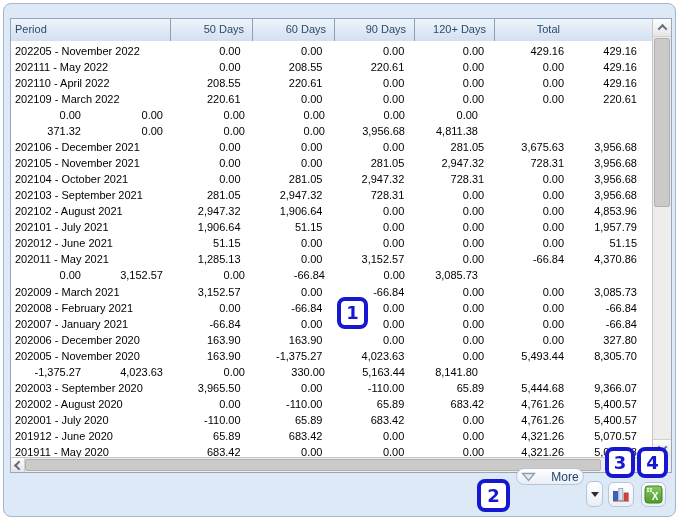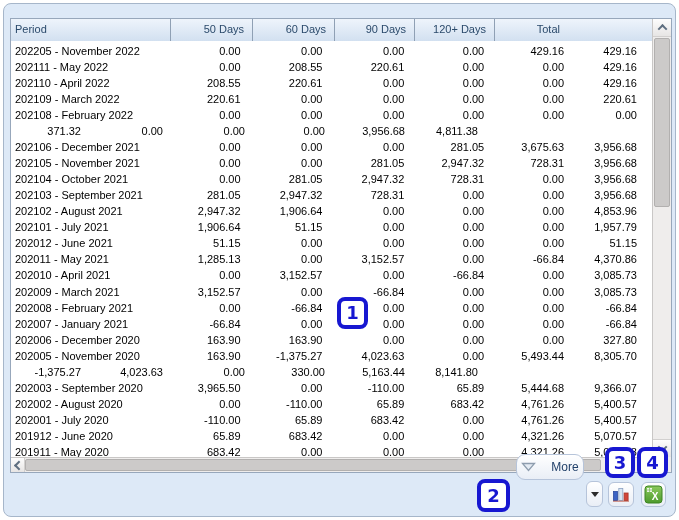--- a/index.html
+++ b/index.html
@@ -46,21 +46,21 @@
   .corner{position:absolute;right:0;bottom:0;width:19px;height:15px;background:#f0eeed}
   .chev{width:7px;height:7px;border-top:2px solid #5f6f80;border-right:2px solid #5f6f80;box-sizing:border-box}
   .chev.u{transform:rotate(-45deg) translate(-1px,1px)}
   .chev.d{transform:rotate(135deg) translate(-1px,1px)}
   .chev.l{transform:rotate(-135deg) translate(-1px,1px)}
   
   .btn{
     position:absolute;box-sizing:border-box;display:flex;align-items:center;justify-content:center;
     background:linear-gradient(#ffffff,#e9eef6);border:1px solid #b6c4da;border-radius:9px;cursor:default;
   }
-  .more-btn{left:516px;top:454px;width:68px;height:26px;gap:15px}
+  .more-btn{left:516px;top:468px;width:68px;height:17px;gap:15px}
   .more-label{font-size:12px;color:#23426b}
   .split-btn{left:586px;top:481px;width:17px;height:26px;border-radius:6px}
   .tri-solid{width:0;height:0;border-left:4px solid transparent;border-right:4px solid transparent;border-top:5px solid #2b2b2b}
   .chart-btn{left:608px;top:482px;width:26px;height:25px;border-radius:6px}
   .excel-btn{left:641px;top:482px;width:25px;height:25px;border-radius:6px}
   
   .ann{
     position:absolute;z-index:50;background:#fff;border:4px solid #1717d1;border-radius:8px;
     color:#1717d1;font-weight:bold;font-size:18px;line-height:1;
     display:flex;align-items:center;justify-content:center;box-sizing:border-box;
@@ -116,21 +116,20 @@
       <div class="grow">
         <div class="gcell c0">202109 - March 2022</div>
         <div class="gcell c1">220.61</div>
         <div class="gcell c2">0.00</div>
         <div class="gcell c3">0.00</div>
         <div class="gcell c4">0.00</div>
         <div class="gcell c5">0.00</div>
         <div class="gcell c6">220.61</div>
       </div>
       <div class="grow">
-        <div class="gcell c0">202108 - February 2022</div>
         <div class="gcell c1">0.00</div>
         <div class="gcell c2">0.00</div>
         <div class="gcell c3">0.00</div>
         <div class="gcell c4">0.00</div>
         <div class="gcell c5">0.00</div>
         <div class="gcell c6">0.00</div>
       </div>
       <div class="grow">
         <div class="gcell c1">371.32</div>
         <div class="gcell c2">0.00</div>
@@ -205,21 +204,20 @@
       <div class="grow">
         <div class="gcell c0">202011 - May 2021</div>
         <div class="gcell c1">1,285.13</div>
         <div class="gcell c2">0.00</div>
         <div class="gcell c3">3,152.57</div>
         <div class="gcell c4">0.00</div>
         <div class="gcell c5">-66.84</div>
         <div class="gcell c6">4,370.86</div>
       </div>
       <div class="grow">
-        <div class="gcell c0">202010 - April 2021</div>
         <div class="gcell c1">0.00</div>
         <div class="gcell c2">3,152.57</div>
         <div class="gcell c3">0.00</div>
         <div class="gcell c4">-66.84</div>
         <div class="gcell c5">0.00</div>
         <div class="gcell c6">3,085.73</div>
       </div>
       <div class="grow">
         <div class="gcell c0">202009 - March 2021</div>
         <div class="gcell c1">3,152.57</div>

